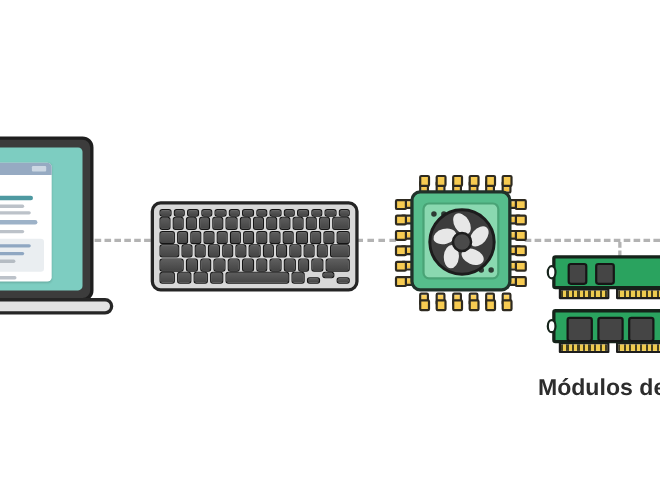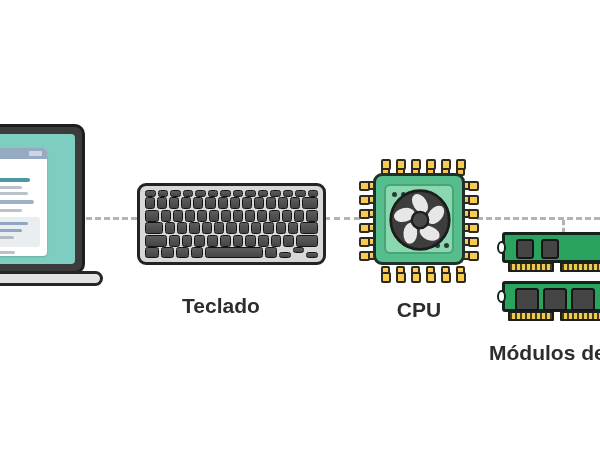--- a/index.html
+++ b/index.html
@@ -271,17 +271,15 @@
         <div class="ram-pins" style="left: 58px; width: 66px;"></div>
         <div class="ram-board">
           <div class="ram-chip" style="left: 10px; top: 4px; width: 24px; height: 23px;"></div>
           <div class="ram-chip" style="left: 38px; top: 4px; width: 24px; height: 23px;"></div>
           <div class="ram-chip" style="left: 66px; top: 4px; width: 24px; height: 23px;"></div>
         </div>
         <div class="ram-notch"></div>
       </div>
     </div>
 
-  <div class="lbl kbd">Teclado</div>
-  <div class="lbl cpu-l">CPU</div>
   <div class="lbl ram-l">Módulos de Memoria</div>
 
 </div>
 
 </body></html>

